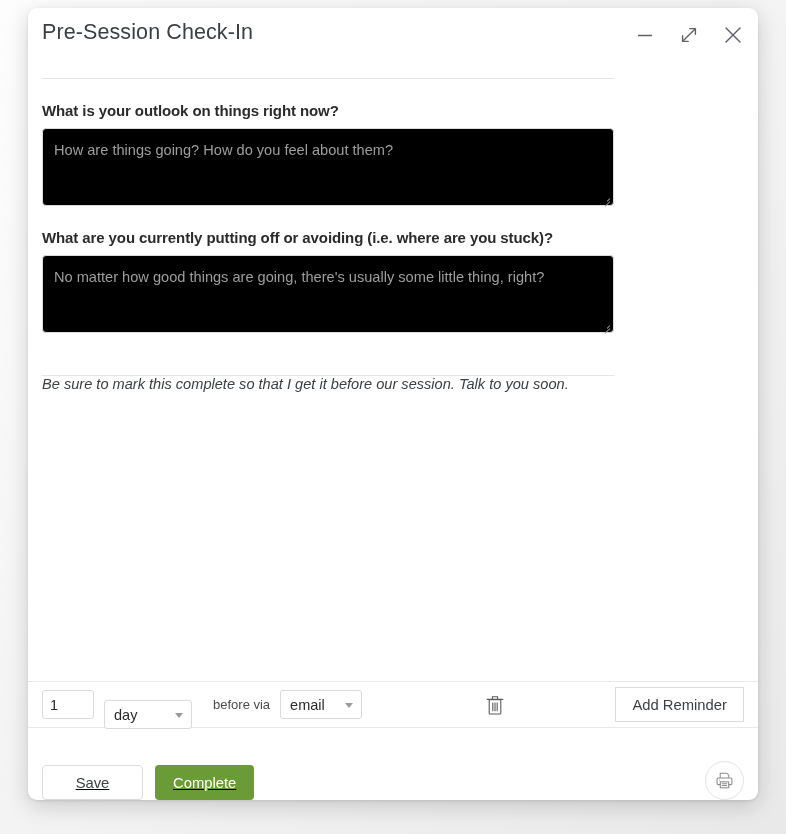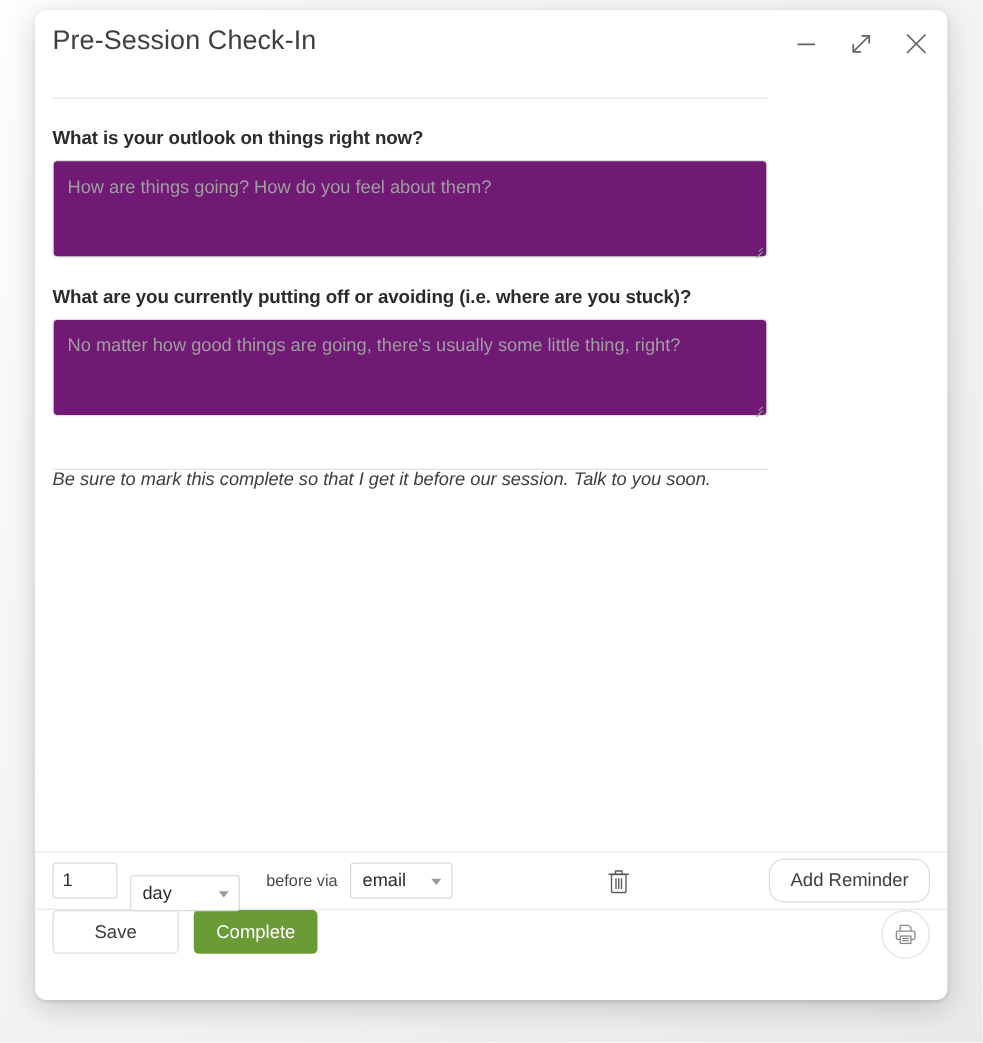--- a/index.html
+++ b/index.html
@@ -96,21 +96,21 @@
     margin-bottom: 9px;
     letter-spacing: -0.1px;
   }
   .ta {
     position: relative;
     width: 572px;
     height: 78px;
     box-sizing: border-box;
     border: 1px solid #dcdcdc;
     border-radius: 4px;
-    background: #701a75;
+    background: #000000;
   }
   .ta .ph {
     position: absolute;
     left: 11px;
     top: 11px;
     right: 10px;
     font-size: 14.6px;
     color: #9e9e9e;
     line-height: 20px;
     pointer-events: none;
@@ -211,37 +211,38 @@
     color: #5b5b5b;
     display: flex;
     align-items: center;
     justify-content: center;
   }
   .spacer { flex: 1 1 auto; }
   .btn-outline {
     height: 35px;
     box-sizing: border-box;
     border: 1px solid #dcdcdc;
-    border-radius: 12px;
+    border-radius: 0;
     background: #fff;
     color: #3c4043;
     font-family: "Liberation Sans", sans-serif;
     font-size: 14.8px;
     padding: 0 16px;
     cursor: pointer;
   }
 
   
   .footer {
     flex: 0 0 auto;
     height: 72px;
     display: flex;
-    align-items: flex-start;
+    align-items: flex-end;
     padding: 0 14px;
     box-sizing: border-box;
+    text-decoration: underline;
   }
   .btn-save {
     height: 35px;
     width: 101px;
     box-sizing: border-box;
     border: 1px solid #dcdcdc;
     border-radius: 4px;
     background: #fff;
     color: #3c4043;
     font-family: "Liberation Sans", sans-serif;

